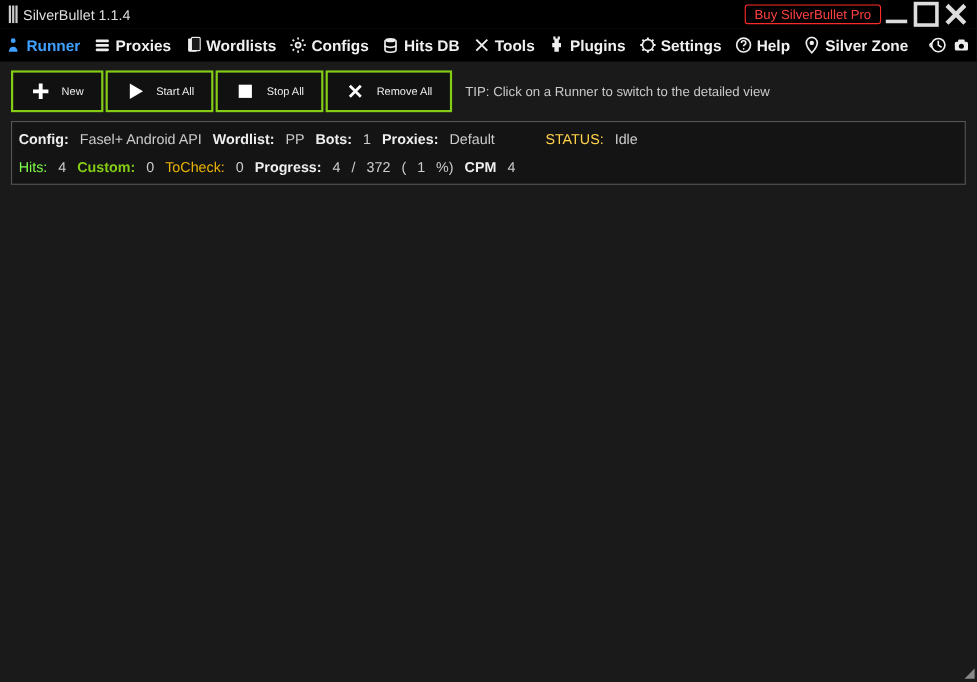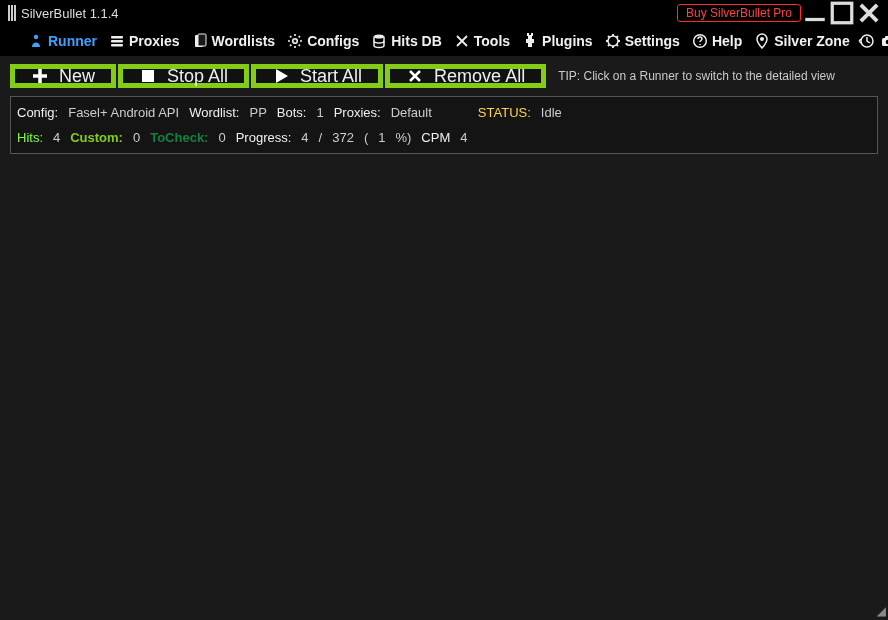--- a/index.html
+++ b/index.html
@@ -29,21 +29,21 @@
     padding:1px 8px; border-radius:3px; font-size:12px;
     background:transparent;
   }
   .winbtn { width:26px; text-align:center; font-size:16px; color:#ddd; }
   .winbtn svg { display:block; margin:auto; }
   
   .navbar {
     background:#000;
     height:30px;
     display:flex; align-items:center;
-    padding:0 6px 0 24px;
+    padding:0 6px 0 0;
     gap:4px;
     border-bottom:1px solid #000;
   }
   .nav-item {
     display:flex; align-items:center; gap:4px;
     color:#f0f0f0; font-weight:600; font-size:14px;
     padding:2px 4px;
     white-space:nowrap;
   }
   .nav-item.active { color:#3fa0ff; }
@@ -52,50 +52,50 @@
   .nav-right { margin-left:auto; display:flex; align-items:center; gap:6px; }
   
   .toolbar {
     background:#1a1a1a;
     display:flex; align-items:stretch;
     padding:8px 10px;
     gap:2px;
   }
   .tool-btn {
     background:#111;
-    border:5px solid #84cc16;
+    border:2px solid #84cc16;
     color:#eee;
     display:flex; align-items:center; justify-content:center;
     gap:10px;
     padding:0 16px;
-    height:24px;
-    font-size:18px;
+    height:38px;
+    font-size:10px;
   }
   .tool-btn .ticon { width:18px; height:18px; display:flex; align-items:center; justify-content:center;}
   .tool-btn .ticon svg{ width:18px; height:18px;}
   .tip { color:#c9c9c9; font-size:12px; align-self:center; margin-left:10px;}
   
   .status-panel {
     margin:0 10px;
     border:1px solid #555;
     background:#141414;
     padding:8px 6px 8px 6px;
   }
   .status-row {
     display:flex; align-items:center; gap:10px;
     flex-wrap:wrap;
     font-size:13px;
   }
   .status-row + .status-row { margin-top:10px;}
-  .lbl { font-weight:400; color:#eee;}
+  .lbl { font-weight:700; color:#eee;}
   .val { color:#ccc;}
   .lbl-status { color:#ffd24a; font-weight:400;margin-left:36px;}
   .lbl-hits { color:#7fff4a; font-weight:400;}
   .lbl-custom { color:#84cc16; font-weight:700;}
-  .lbl-tocheck { color:#15803d; font-weight:700;}
+  .lbl-tocheck { color:#eab308; font-weight:400;}
   .status-actions {
     margin-left:auto;
     display:flex; gap:6px;
   }
   .mini-btn {
     background:#111; border:1px solid #555;
     color:#eee; display:flex; align-items:center; gap:8px;
     padding:3px 10px; font-size:13px;
   }
   .mini-btn .micon{ width:14px; height:14px; display:flex; align-items:center; justify-content:center;}
@@ -258,32 +258,32 @@
     <span class="ticon">
       <svg viewBox="0 0 18 18">
           <path d="M9 2v14M2 9h14" stroke="#fff" stroke-width="3.5"></path>
         </svg>
     </span>
     <span>New</span>
   </button>
   <button class="tool-btn">
     <span class="ticon">
       <svg viewBox="0 0 18 18" fill="#fff">
-          <rect x="3" y="3" width="12" height="12"></rect>
-        </svg>
-    </span>
-    <span>Stop All</span>
+          <path d="M4 2v14l12-7z"></path>
+        </svg>
+    </span>
+    <span>Start All</span>
   </button>
   <button class="tool-btn">
     <span class="ticon">
       <svg viewBox="0 0 18 18" fill="#fff">
-          <path d="M4 2v14l12-7z"></path>
-        </svg>
-    </span>
-    <span>Start All</span>
+          <rect x="3" y="3" width="12" height="12"></rect>
+        </svg>
+    </span>
+    <span>Stop All</span>
   </button>
   <button class="tool-btn">
     <span class="ticon">
       <svg viewBox="0 0 18 18" stroke="#fff" stroke-width="2.5" fill="none">
           <path d="M4 4l10 10M14 4L4 14"></path>
         </svg>
     </span>
     <span>Remove All</span>
   </button>
   <div class="tip">TIP: Click on a Runner to switch to the detailed view</div>

